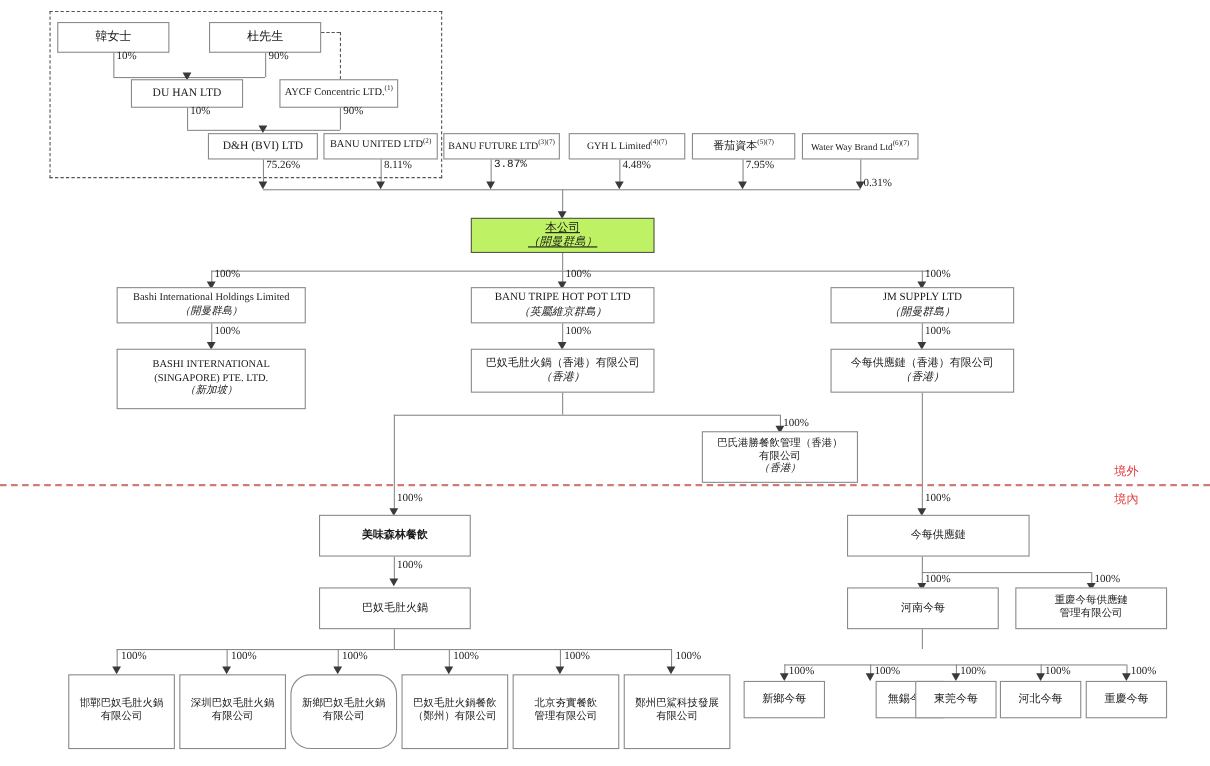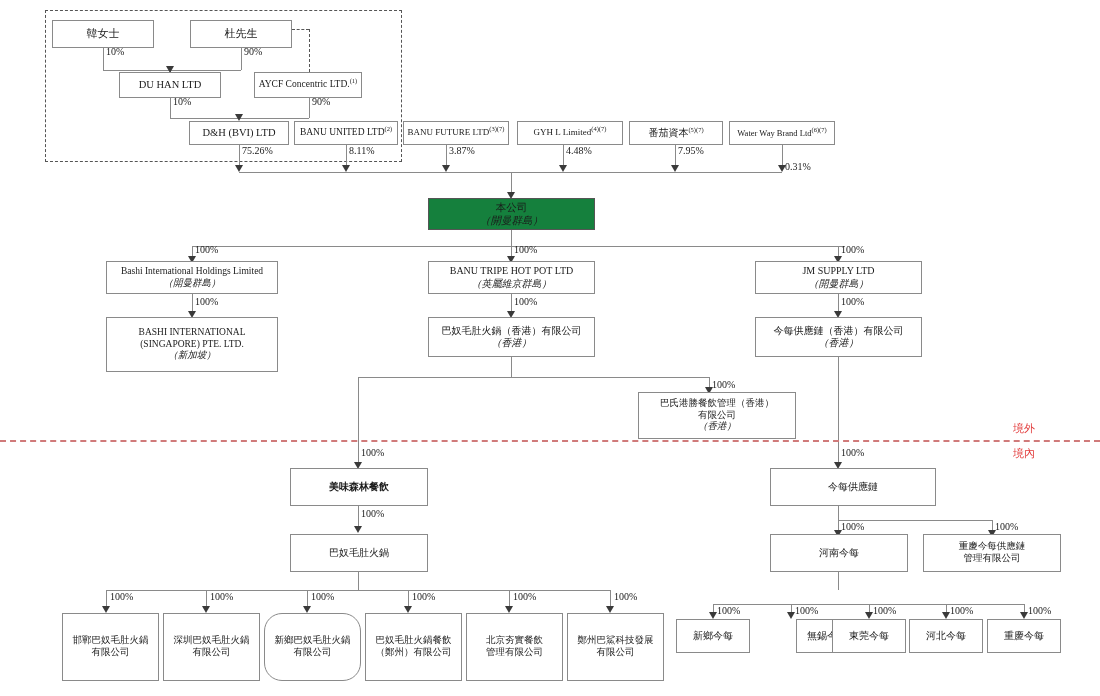--- a/index.html
+++ b/index.html
@@ -16,21 +16,21 @@
     flex-direction:column;
     align-items:center;
     justify-content:center;
     text-align:center;
     color:#1a1a1a;
     line-height:1.25;
     padding:2px 3px;
   }
   .box .ln{display:block;white-space:nowrap;}
   .box .it{font-style:italic;}
-  .box.shade{background:#15803d;border:1px solid #555;}
+  .box.shade{background:#bef264;border:1px solid #555;text-decoration:underline;}
 
   .hline{position:absolute;background:#8a8a8a;height:1px;}
   .vline{position:absolute;background:#8a8a8a;width:1px;}
 
   
   .arrow{
     position:absolute;
     width:0;height:0;
     border-left:4px solid transparent;
     border-right:4px solid transparent;
@@ -135,21 +135,21 @@
   <div class="vline" style="left:239px;top:145px;height:24px;"></div>
   <div class="arrow" style="left:235px;top:165px;"></div>
   <div class="pct" style="left:242px;top:145px;">75.26%</div>
 
   <div class="vline" style="left:346px;top:145px;height:24px;"></div>
   <div class="arrow" style="left:342px;top:165px;"></div>
   <div class="pct" style="left:349px;top:145px;">8.11%</div>
 
   <div class="vline" style="left:446px;top:145px;height:24px;"></div>
   <div class="arrow" style="left:442px;top:165px;"></div>
-  <div class="pct" style="left:449px;top:145px;">3.87%</div>
+  <div class="pct" style="left:449px;top:145px;font-family:Liberation Mono, monospace;">3.87%</div>
 
   <div class="vline" style="left:563px;top:145px;height:24px;"></div>
   <div class="arrow" style="left:559px;top:165px;"></div>
   <div class="pct" style="left:566px;top:145px;">4.48%</div>
 
   <div class="vline" style="left:675px;top:145px;height:24px;"></div>
   <div class="arrow" style="left:671px;top:165px;"></div>
   <div class="pct" style="left:678px;top:145px;">7.95%</div>
 
   <div class="vline" style="left:782px;top:145px;height:24px;"></div>
@@ -222,21 +222,21 @@
   <div class="vline" style="left:511px;top:357px;height:20px;"></div>
   <div class="hline" style="left:358px;top:377px;width:351px;"></div>
   <div class="vline" style="left:709px;top:377px;height:14px;"></div>
   <div class="arrow" style="left:705px;top:387px;"></div>
   <div class="pct" style="left:712px;top:379px;">100%</div>
 
   <div class="vline" style="left:358px;top:377px;height:89px;"></div>
   <div class="arrow" style="left:354px;top:462px;"></div>
   <div class="pct" style="left:361px;top:447px;">100%</div>
 
-  <div class="box" style="left:638px;top:392px;width:158px;height:47px;font-size:9.5px;">
+  <div class="box" style="left:638px;top:392px;width:142px;height:47px;font-size:9.5px;">
     <span class="ln">巴氏港勝餐飲管理（香港）</span>
     <span class="ln">有限公司</span>
     <span class="ln it">（香港）</span>
   </div>
 
   <div class="vline" style="left:838px;top:357px;height:109px;"></div>
   <div class="arrow" style="left:834px;top:462px;"></div>
   <div class="pct" style="left:841px;top:447px;">100%</div>
 
   <div class="divider" style="top:440px;"></div>

